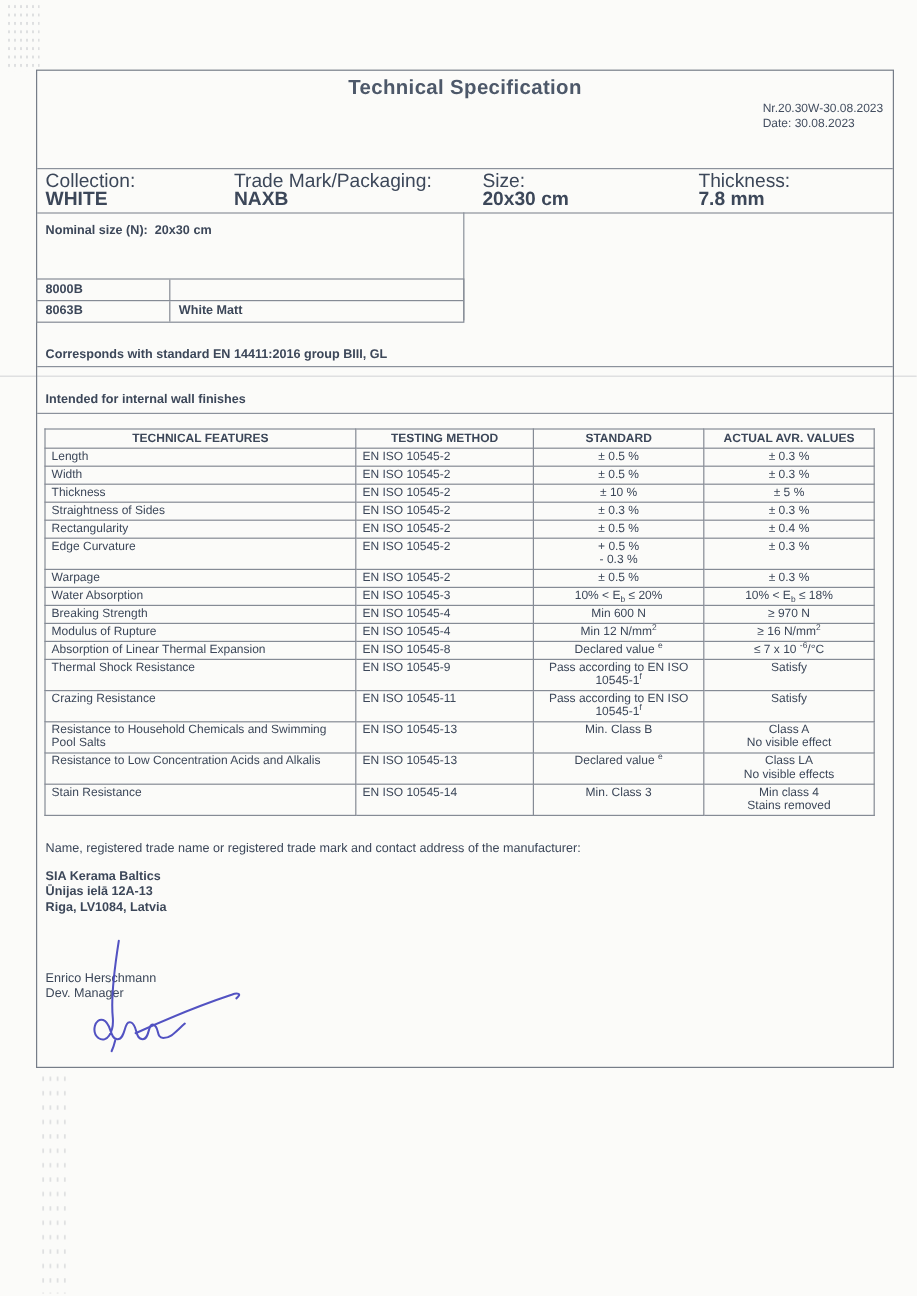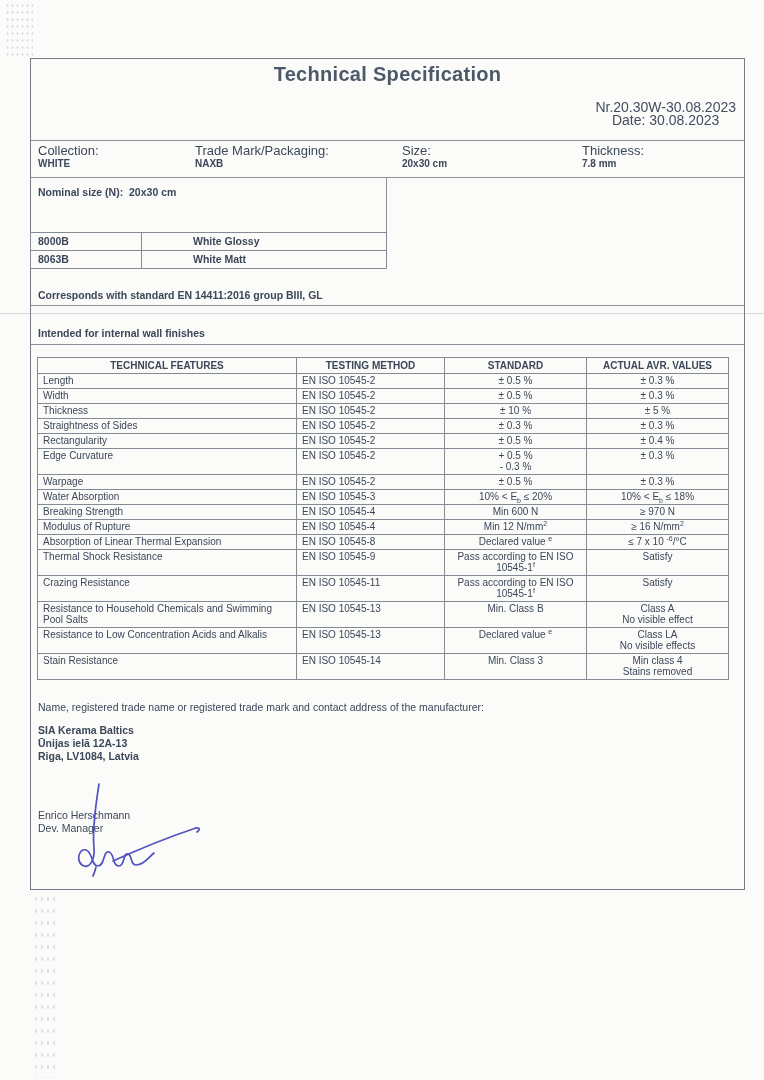--- a/index.html
+++ b/index.html
@@ -26,44 +26,44 @@
 
   
   .doc-box {
     position:absolute; left:30px; top:58px; width:713px; height:830px;
     border:1px solid #767d88; background:transparent;
   }
   .doc-box > * { position:absolute; }
 
   .title {
     left:0; top:4px; width:100%; text-align:center;
-    font-size:20px; font-weight:bold; color:#4d5869; letter-spacing:.3px;
-  }
-  .ref { top:25px; right:8px; text-align:center; font-size:14px; line-height:13px; color:#434e60;margin-top:17px; }
+    font-size:17px; font-weight:bold; color:#4d5869; letter-spacing:.3px;
+  }
+  .ref { top:25px; right:8px; text-align:left; font-size:10px; line-height:13px; color:#434e60; }
 
   .hline { left:0; width:100%; height:1px; background:#8b919b; }
   .hl-1 { top:81px; }
   .hl-2 { top:118px; }
   .hl-3 { top:246px; }
   .hl-4 { top:285px; }
 
-  .fld-label { top:84px; font-size:13px; }
-  .fld-value { top:99px; font-size:10px; font-weight:bold; }
+  .fld-label { top:84px; font-size:16px; }
+  .fld-value { top:99px; font-size:16px; font-weight:bold; }
   .fx0 { left:7px; } .fx1 { left:164px; } .fx2 { left:371px; } .fx3 { left:551px; }
 
   .nominal { left:7px; top:127px; font-size:10.5px; line-height:13px; }
   .nominal .b { font-weight:bold; }
 
   .vdiv-main { left:355px; top:118px; width:1px; height:90px; background:#8b919b; }
 
   .subtable {
     left:-1px; top:173px; width:357px;
     border:1px solid #858b95; box-sizing:border-box;
   }
-  .subrow { display:grid; grid-template-columns:111px 1fr; height:17px;gap:44px; }
+  .subrow { display:grid; grid-template-columns:111px 1fr; height:17px; }
   .subrow + .subrow { border-top:1px solid #858b95; }
   .subcell { padding:2px 7px 0; font-size:10.5px; font-weight:bold; box-sizing:border-box; }
   .subcell.code { border-right:1px solid #858b95; }
 
   .stmt { left:7px; font-size:10.5px; font-weight:bold; }
   .stmt-1 { top:230px; }
   .stmt-2 { top:268px; }
 
   table.spec { left:6px; top:298px; width:691px; border-collapse:collapse; table-layout:fixed; }
   .spec th, .spec td {
@@ -119,21 +119,20 @@
         <span class="b">Nominal size (N):</span>&nbsp;
         <span class="b">20x30 cm</span>
       </div>
     </div>
 
     <div class="vdiv-main"></div>
 
     <div class="subtable">
       <div class="subrow">
         <div class="subcell code">8000B</div>
-        <div class="subcell">White Glossy</div>
       </div>
       <div class="subrow">
         <div class="subcell code">8063B</div>
         <div class="subcell">White Matt</div>
       </div>
     </div>
 
     <div class="stmt stmt-1">Corresponds with standard EN 14411:2016 group BIII, GL</div>
     <div class="hline hl-3"></div>
 

